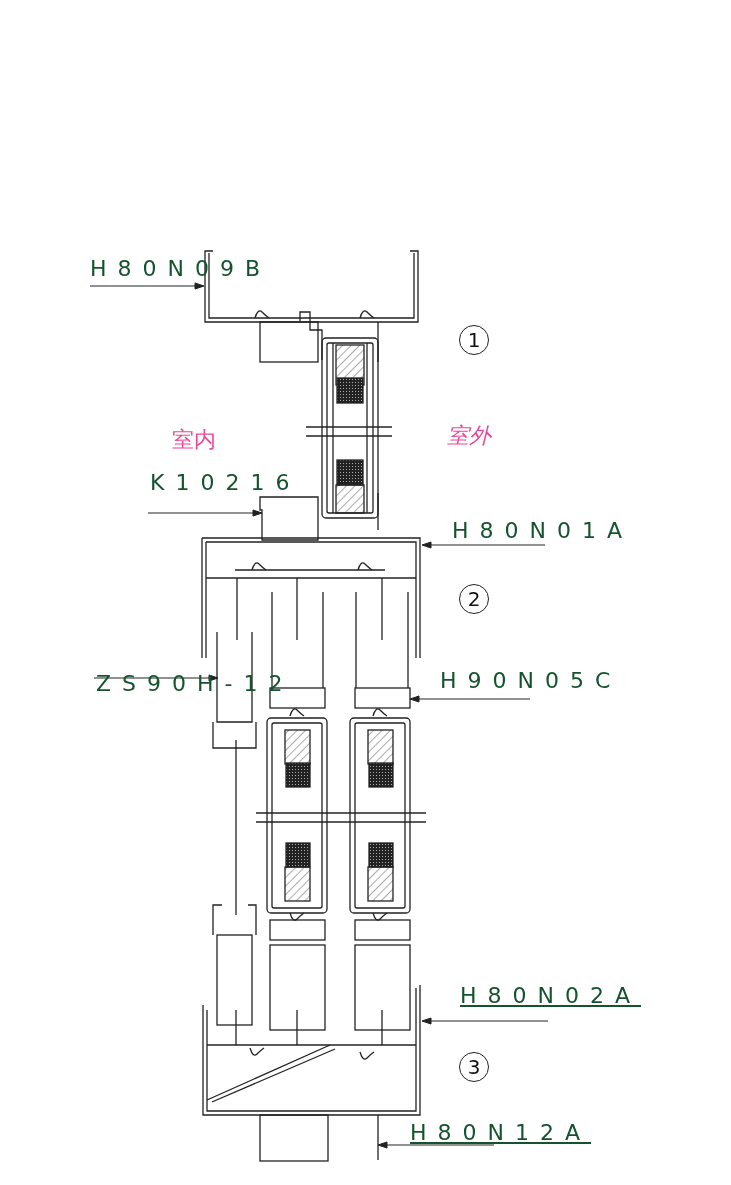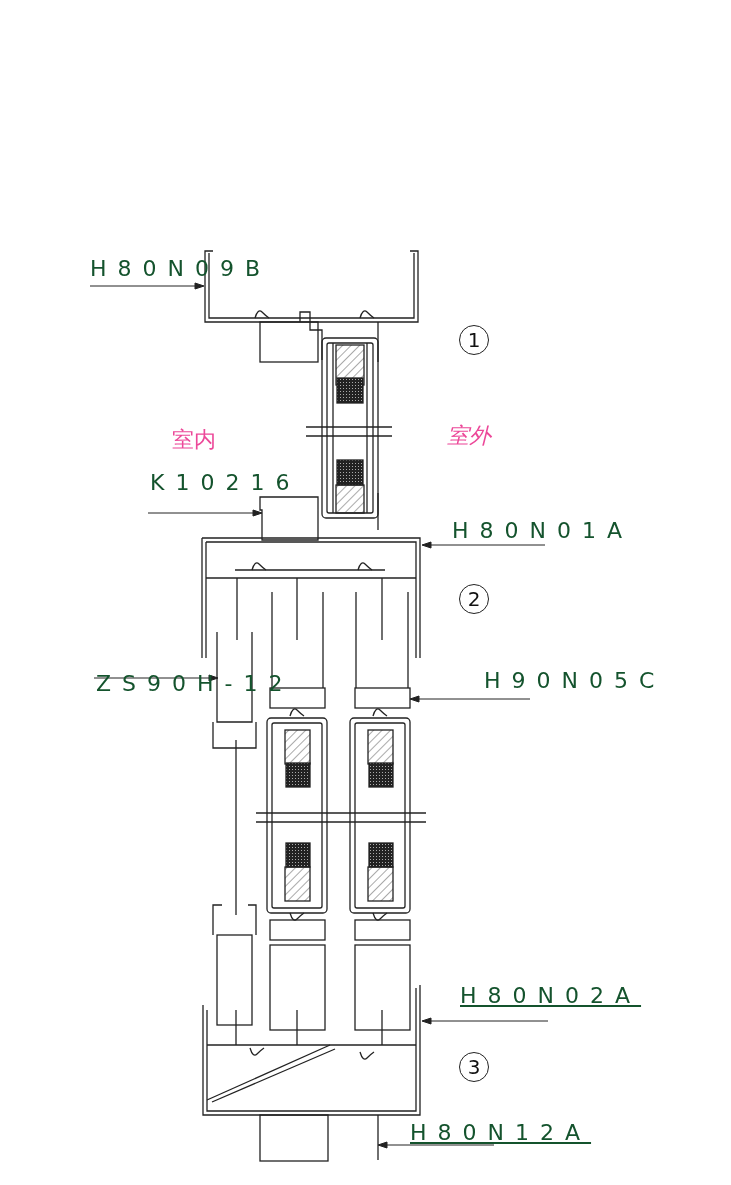--- a/index.html
+++ b/index.html
@@ -144,21 +144,21 @@
       <path d="M422,1021 l9,-3 l0,6 z"></path>
     <line x1="384" y1="1145" x2="494" y2="1145"></line>
       <path d="M378,1145 l9,-3 l0,6 z"></path>
   </g>
 </svg>
 
 <div class="lbl" style="left:90px;top:258px;">H80N09B</div>
 <div class="lbl" style="left:150px;top:472px;">K10216</div>
 <div class="lbl" style="left:452px;top:520px;">H80N01A</div>
 <div class="lbl" style="left:96px;top:647px;margin-top:26px;">ZS90H-12</div>
-<div class="lbl" style="left:440px;top:670px;margin-left:44px;">H90N05C</div>
+<div class="lbl" style="left:440px;top:670px;">H90N05C</div>
 <div class="lbl" style="left:460px;top:985px;text-decoration:underline;">H80N02A</div>
 <div class="lbl" style="left:410px;top:1122px;text-decoration:underline;">H80N12A</div>
 
 <div class="cn" style="left:172px;top:429px;">室内</div>
 <div class="cn" style="left:447px;top:425px;font-style:italic;">室外</div>
 
 <div class="num" style="left:459px;top:325px;">1</div>
 <div class="num" style="left:459px;top:584px;">2</div>
 <div class="num" style="left:459px;top:1052px;">3</div>
 

